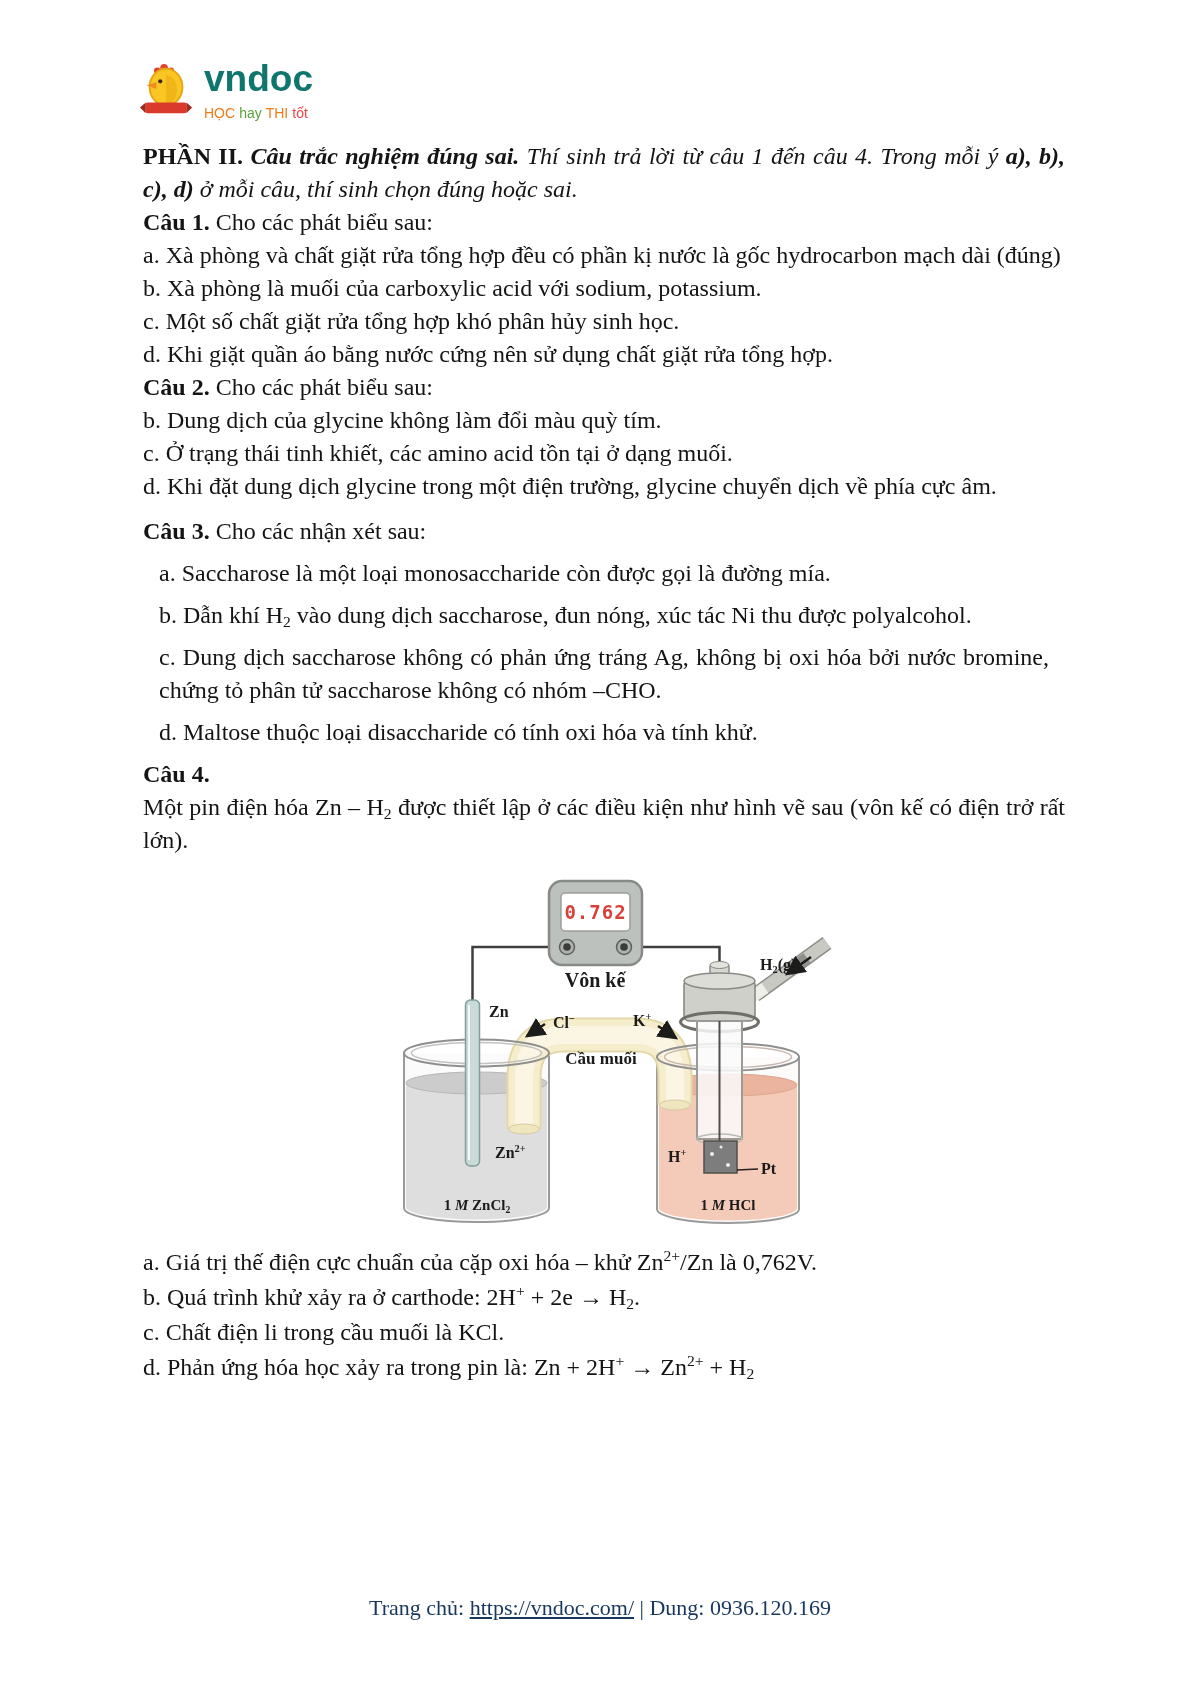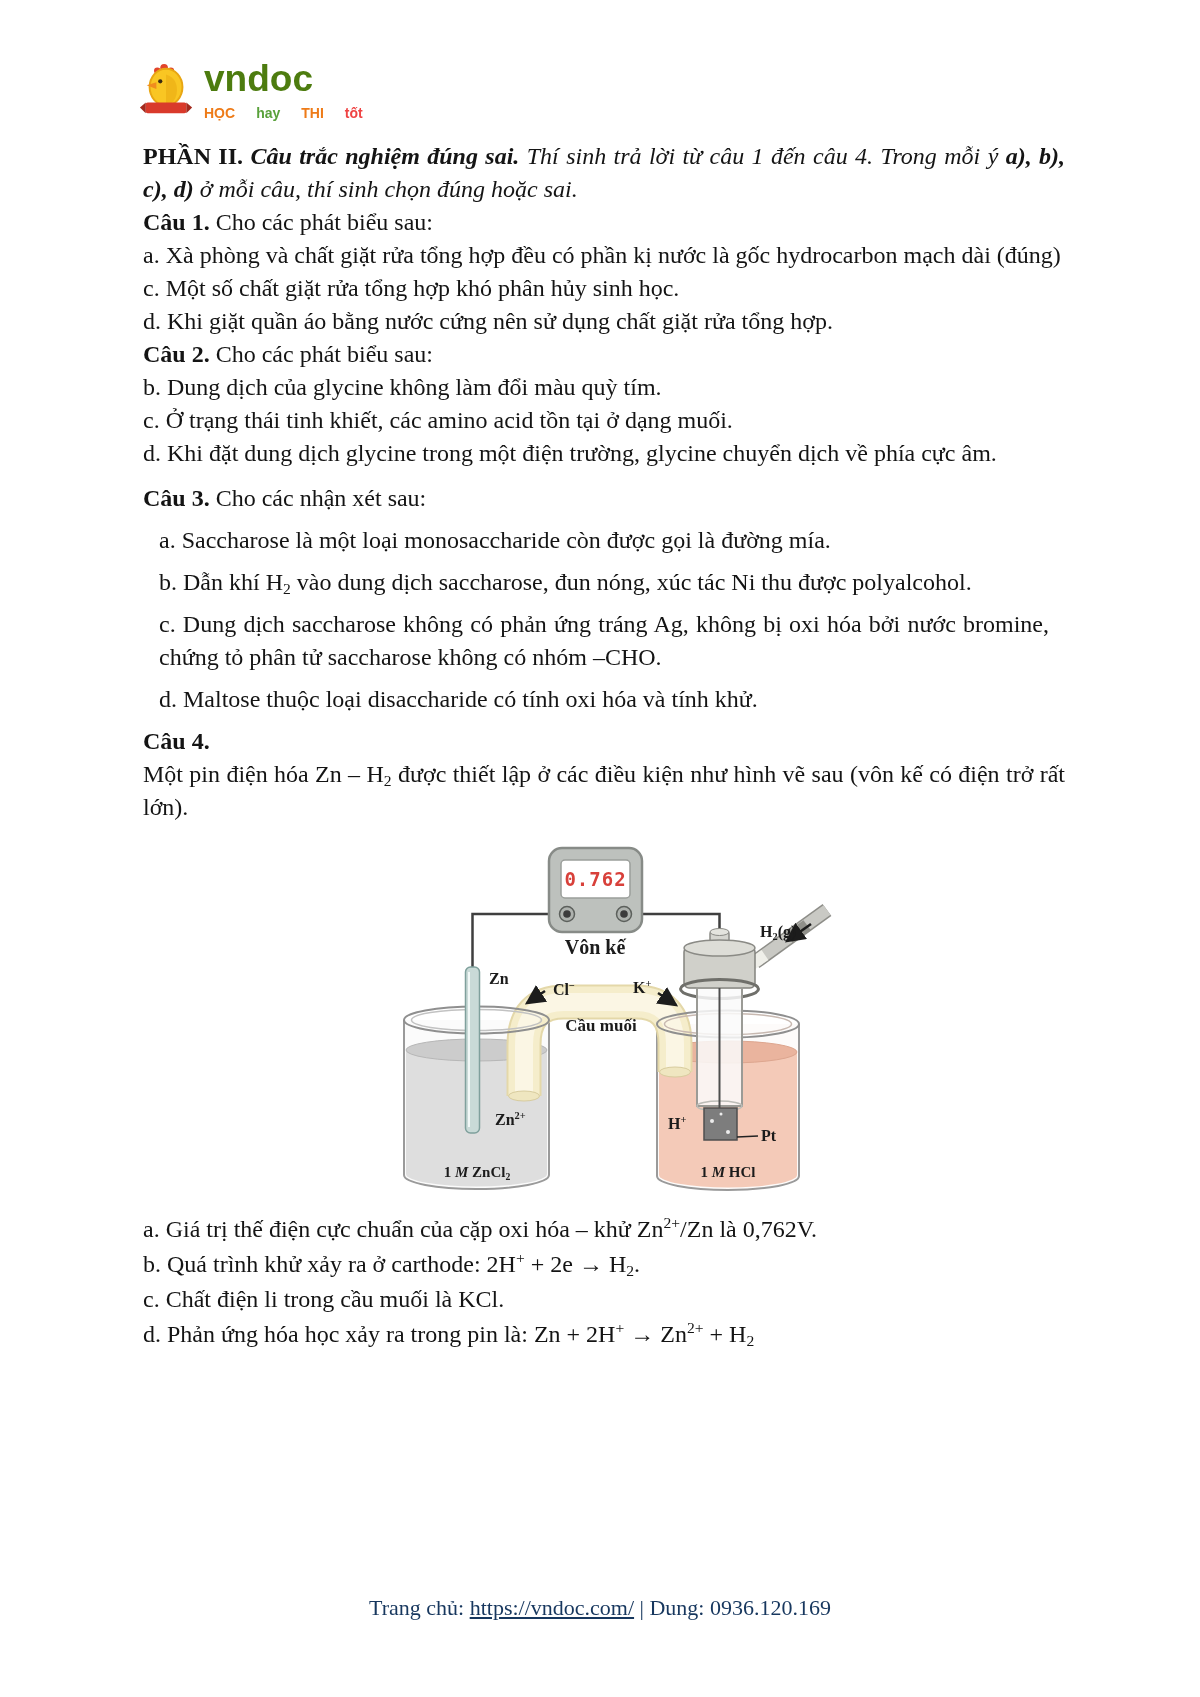--- a/index.html
+++ b/index.html
@@ -2,23 +2,23 @@
 <html lang="vi"><head>
 <meta charset="utf-8">
 <style>
   html,body{margin:0;padding:0;background:#e8e8e8;}
   .page{position:relative;width:1200px;height:1697px;margin:0 auto;background:#ffffff;
         font-family:"Liberation Serif",serif;color:#141414;overflow:hidden;}
   
   .logo{position:absolute;left:138px;top:60px;display:flex;align-items:center;gap:8px;}
   .logo-text{display:flex;flex-direction:column;line-height:1;}
   .brand{font-family:"Liberation Sans",sans-serif;font-weight:bold;font-size:37px;
-         color:#4d7c0f;letter-spacing:0;}
-  .tagline{font-family:"Liberation Sans",sans-serif;font-weight:bold;font-size:14px;margin-top:9px;
-           display:flex;gap:21px;}
+         color:#0f766e;letter-spacing:0;}
+  .tagline{font-family:"Liberation Sans",sans-serif;font-weight:normal;font-size:14px;margin-top:9px;
+           display:flex;gap:4px;}
   .t-hoc,.t-thi{color:#ee7b18;} .t-hay{color:#59a13b;} .t-tot{color:#ef4444;}
   
   .content{position:absolute;left:143px;top:140px;width:922px;
            font-size:24px;line-height:33px;text-align:justify;}
   .content p{margin:0;}
   .b{font-weight:bold;} .i{font-style:italic;} .bi{font-weight:bold;font-style:italic;}
   .q3 p.item{margin:9px 16px;}
   .q3-head{margin-top:12px !important;}
   .q4-head{margin-top:4px !important;}
   .stmt{line-height:35px;}
@@ -66,20 +66,21 @@
       </div>
     </div>
   </header>
 
   <main class="content">
 
     <p><span class="b">PHẦN II.</span><span class="bi"> Câu trắc nghiệm đúng sai.</span><span class="i"> Thí sinh trả lời từ câu 1 đến câu 4. Trong mỗi ý </span><span class="bi">a), b), c), d)</span><span class="i"> ở mỗi câu, thí sinh chọn đúng hoặc sai.</span></p>
 
     <p><span class="b">Câu 1.</span><span> Cho các phát biểu sau:</span></p>
     <p class="item">a. Xà phòng và chất giặt rửa tổng hợp đều có phần kị nước là gốc hydrocarbon mạch dài (đúng)</p>
+    <p class="item">b. Xà phòng là muối của carboxylic acid với sodium, potassium.</p>
     <p class="item">c. Một số chất giặt rửa tổng hợp khó phân hủy sinh học.</p>
     <p class="item">d. Khi giặt quần áo bằng nước cứng nên sử dụng chất giặt rửa tổng hợp.</p>
 
     <p><span class="b">Câu 2.</span><span> Cho các phát biểu sau:</span></p>
     <p class="item">b. Dung dịch của glycine không làm đổi màu quỳ tím.</p>
     <p class="item">c. Ở trạng thái tinh khiết, các amino acid tồn tại ở dạng muối.</p>
     <p class="item">d. Khi đặt dung dịch glycine trong một điện trường, glycine chuyển dịch về phía cực âm.</p>
 
     <div class="q3">
       <p class="q3-head"><span class="b">Câu 3.</span><span> Cho các nhận xét sau:</span></p>

